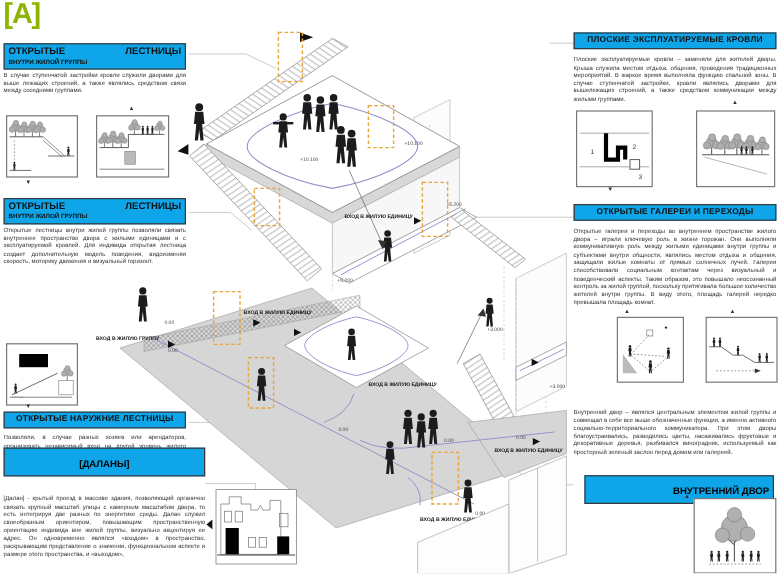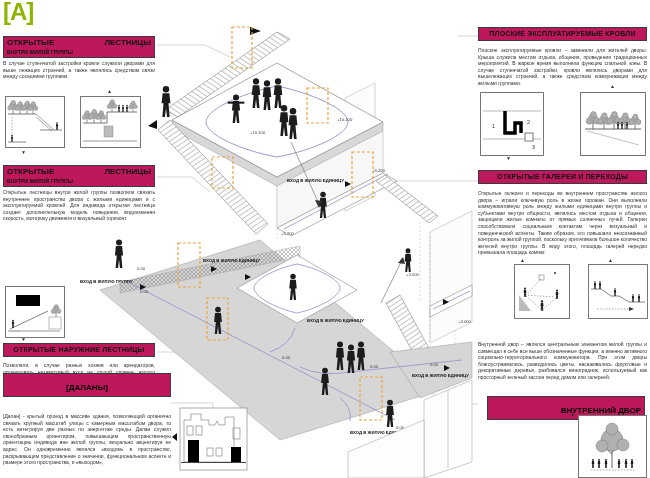--- a/index.html
+++ b/index.html
@@ -4,21 +4,21 @@
 <style>
   html,body{margin:0;padding:0;background:#fff;}
   .page{position:relative;width:650px;height:478px;background:#fff;overflow:hidden;
         font-family:"Liberation Sans",sans-serif;}
   .hdr{position:absolute;left:3px;top:1px;z-index:3;display:flex;align-items:flex-start;}
   .tag{font-size:24px;font-weight:bold;line-height:22px;letter-spacing:-1px;}
   .ttl{font-size:7.5px;color:#555;margin-left:4px;margin-top:4px;}
   .drawing{position:absolute;left:0;top:0;z-index:1;}
   .col{position:absolute;z-index:2;}
   .blk{position:absolute;background:#fff;}
-  .hb{border:1px solid #3a3a3a;background:#be185d;padding:2px 3px;box-sizing:border-box;}
+  .hb{border:1px solid #3a3a3a;background:#0ea5e9;padding:2px 3px;box-sizing:border-box;}
   .h1{font-weight:bold;font-size:8px;line-height:1.1;color:#111;text-align:justify;text-align-last:justify;}
   .h1s{font-weight:bold;font-size:7px;line-height:1.15;color:#111;text-align:center;letter-spacing:.2px;}
   .h2{font-weight:bold;font-size:5.2px;color:#111;margin-top:1px;}
   .bt{font-size:5px;line-height:1.32;color:#333;text-align:justify;}
   .dg{position:absolute;border:1px solid #777;background:#fff;}
   .tri{position:absolute;z-index:2;font-size:5px;color:#333;line-height:1;}
   svg text{font-family:"Liberation Sans",sans-serif;}
   .lbl{font-size:4.3px;font-weight:bold;fill:#111;}
   .lvl{font-size:4.2px;fill:#444;}
   .pn{font-size:5.5px;fill:#333;}

